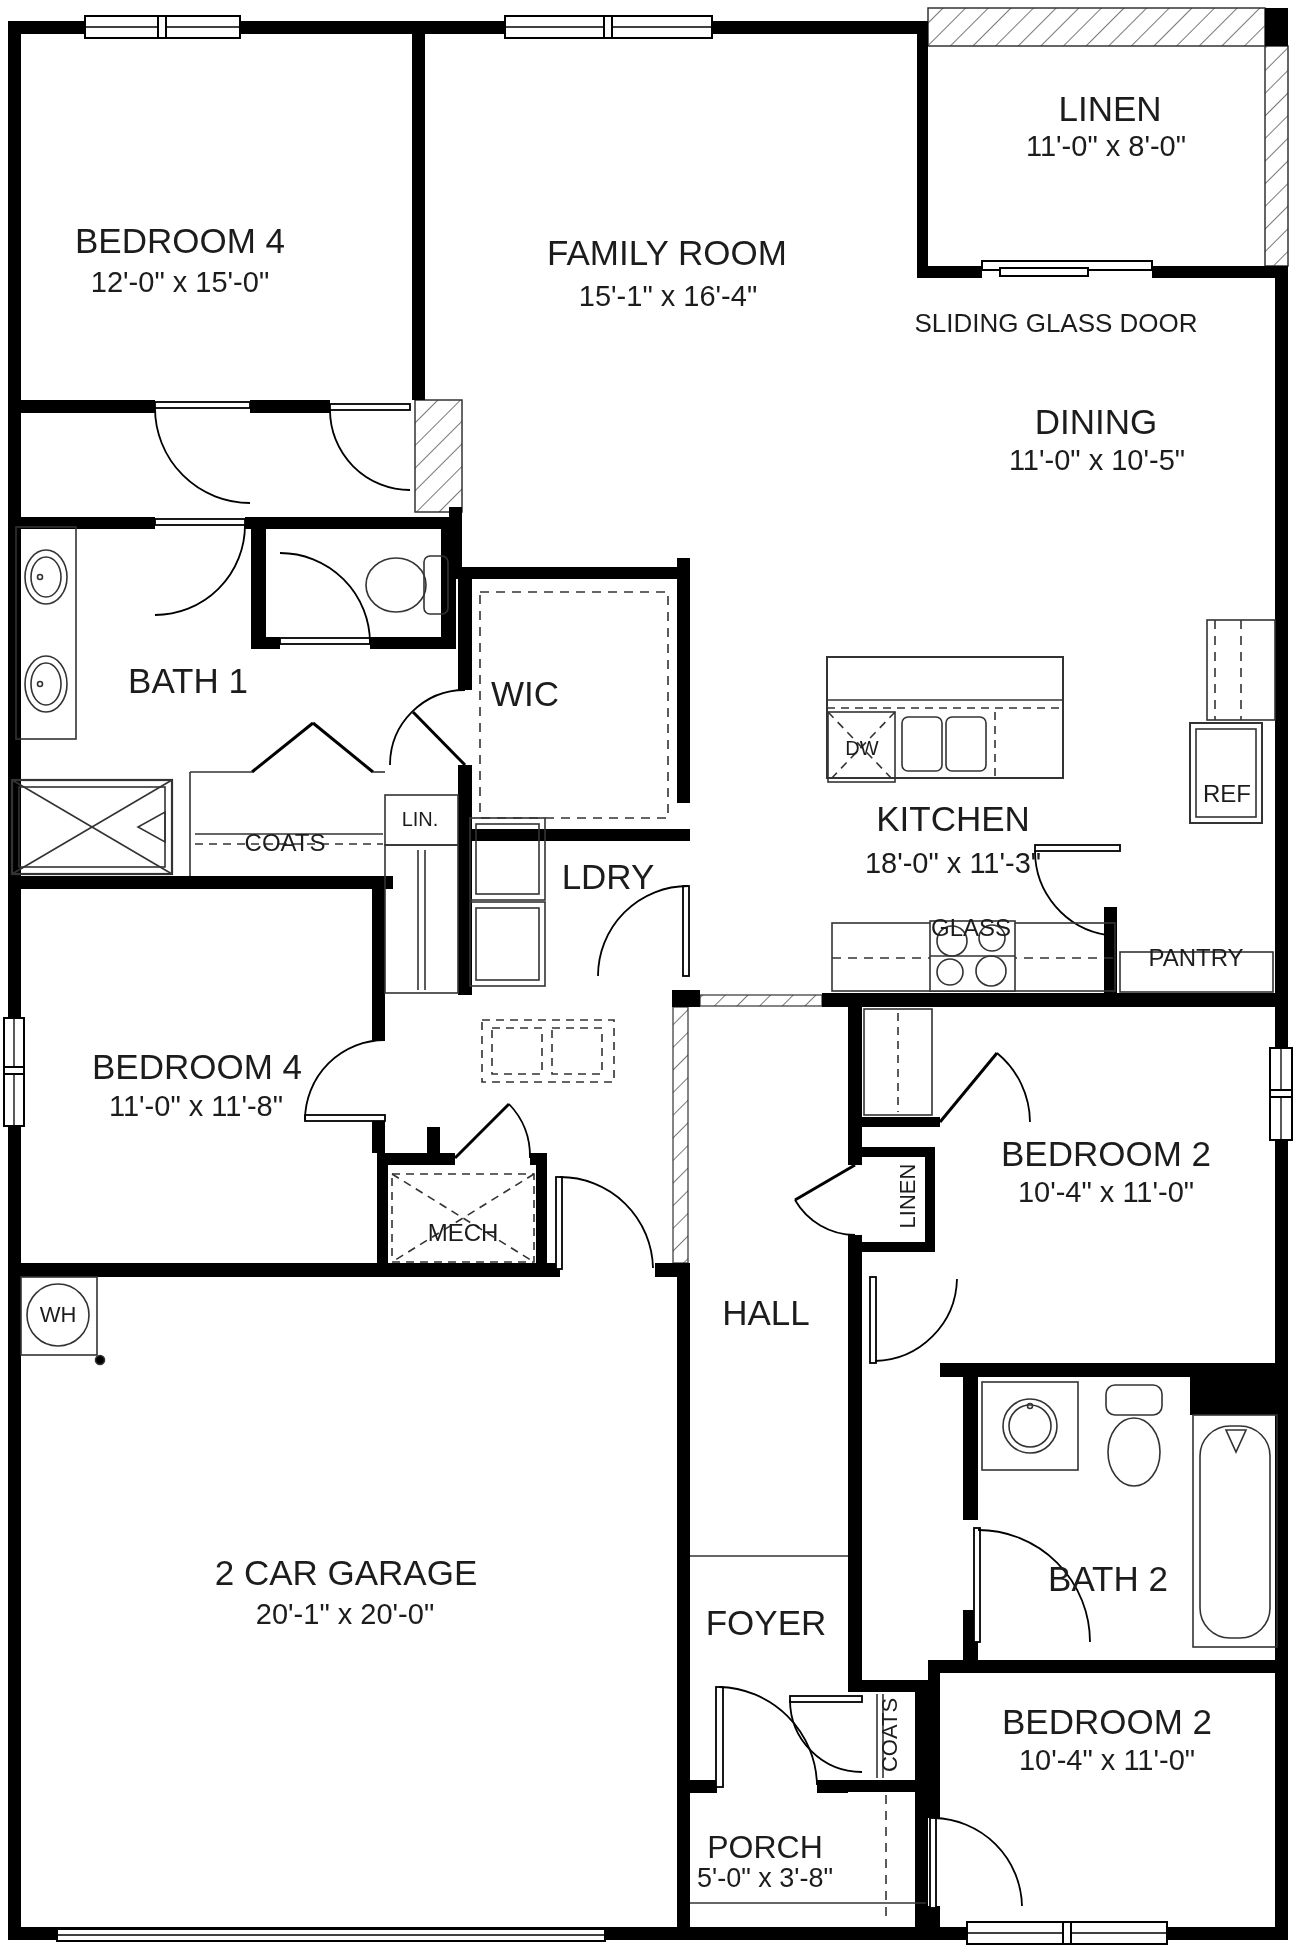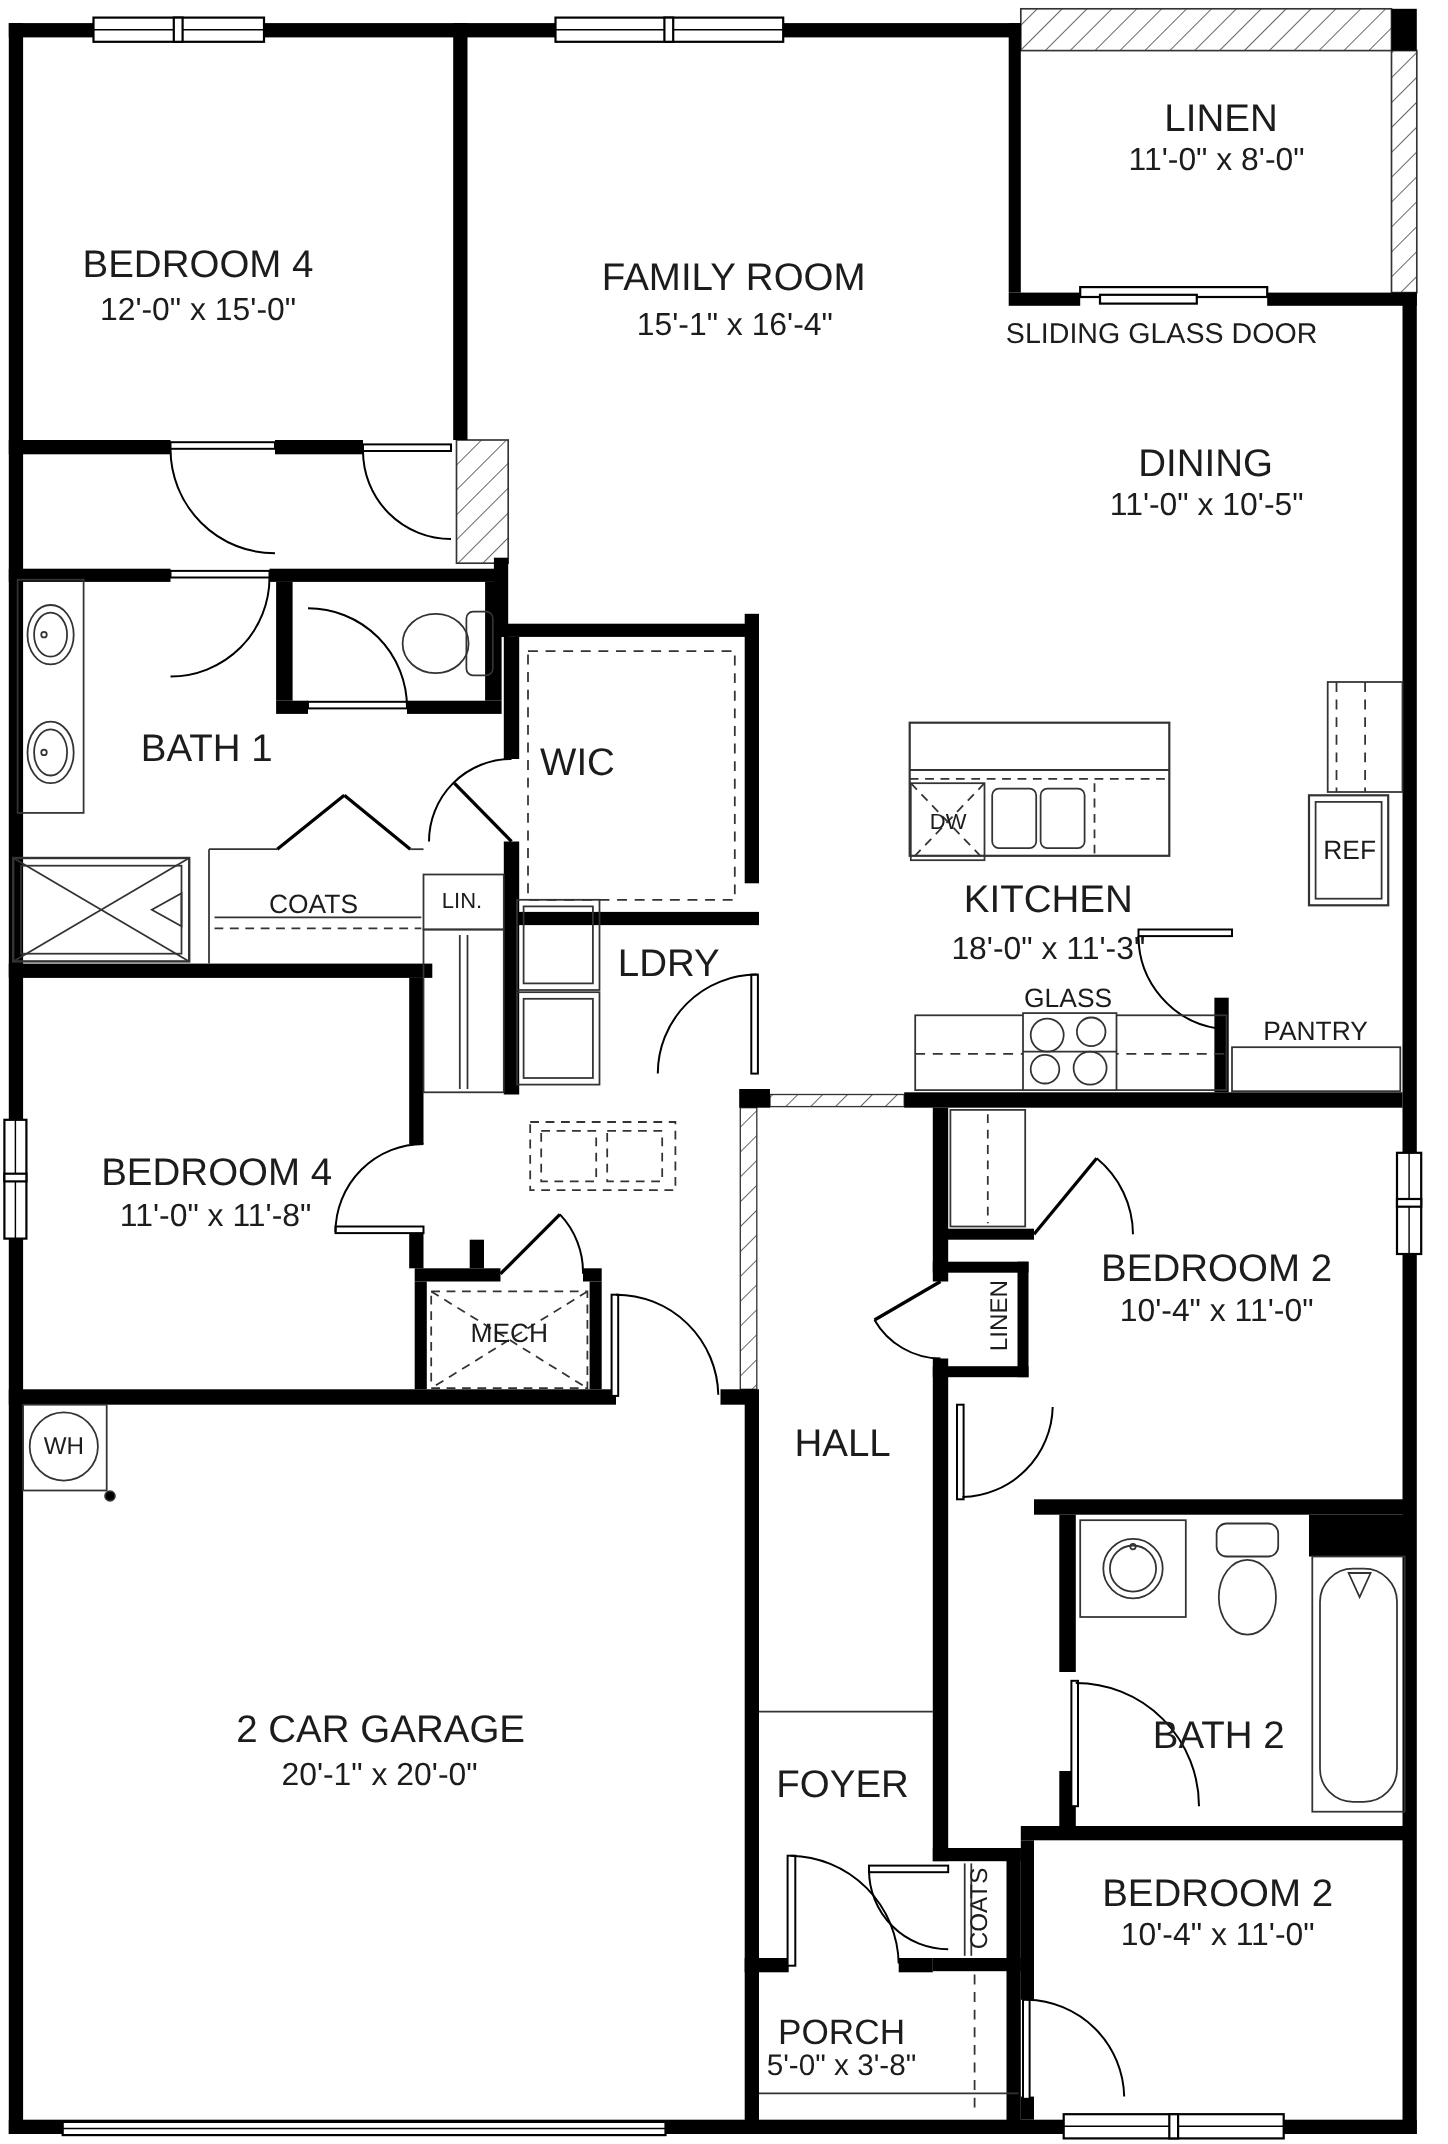--- a/index.html
+++ b/index.html
@@ -3,21 +3,21 @@
 <meta charset="utf-8">
 <style>
   html,body{margin:0;padding:0;background:#fff;}
   #plan{position:relative;width:1316px;height:1949px;background:#ffffff;overflow:hidden;
         font-family:"Liberation Sans", sans-serif;color:#1c1c1c;}
   #plan svg{position:absolute;left:0;top:0;}
   .lbl{position:absolute;transform:translate(-50%,-50%);white-space:nowrap;color:#1c1c1c;
        text-align:center;line-height:1;}
   .big{font-size:35px;letter-spacing:0px;}
   .dims{font-size:29px;}
-  .small{font-size:24px;}
+  .small{font-size:24px;margin-top:20px;}
   .tiny{font-size:20px;}
   .rot{transform:translate(-50%,-50%) rotate(-90deg);}
 </style>
 </head>
 <body>
 
 <div id="plan">
 <svg width="1316" height="1949" viewBox="0 0 1316 1949">
   <defs>
     <pattern id="hatch" width="16" height="16" patternUnits="userSpaceOnUse" patternTransform="rotate(45)">

